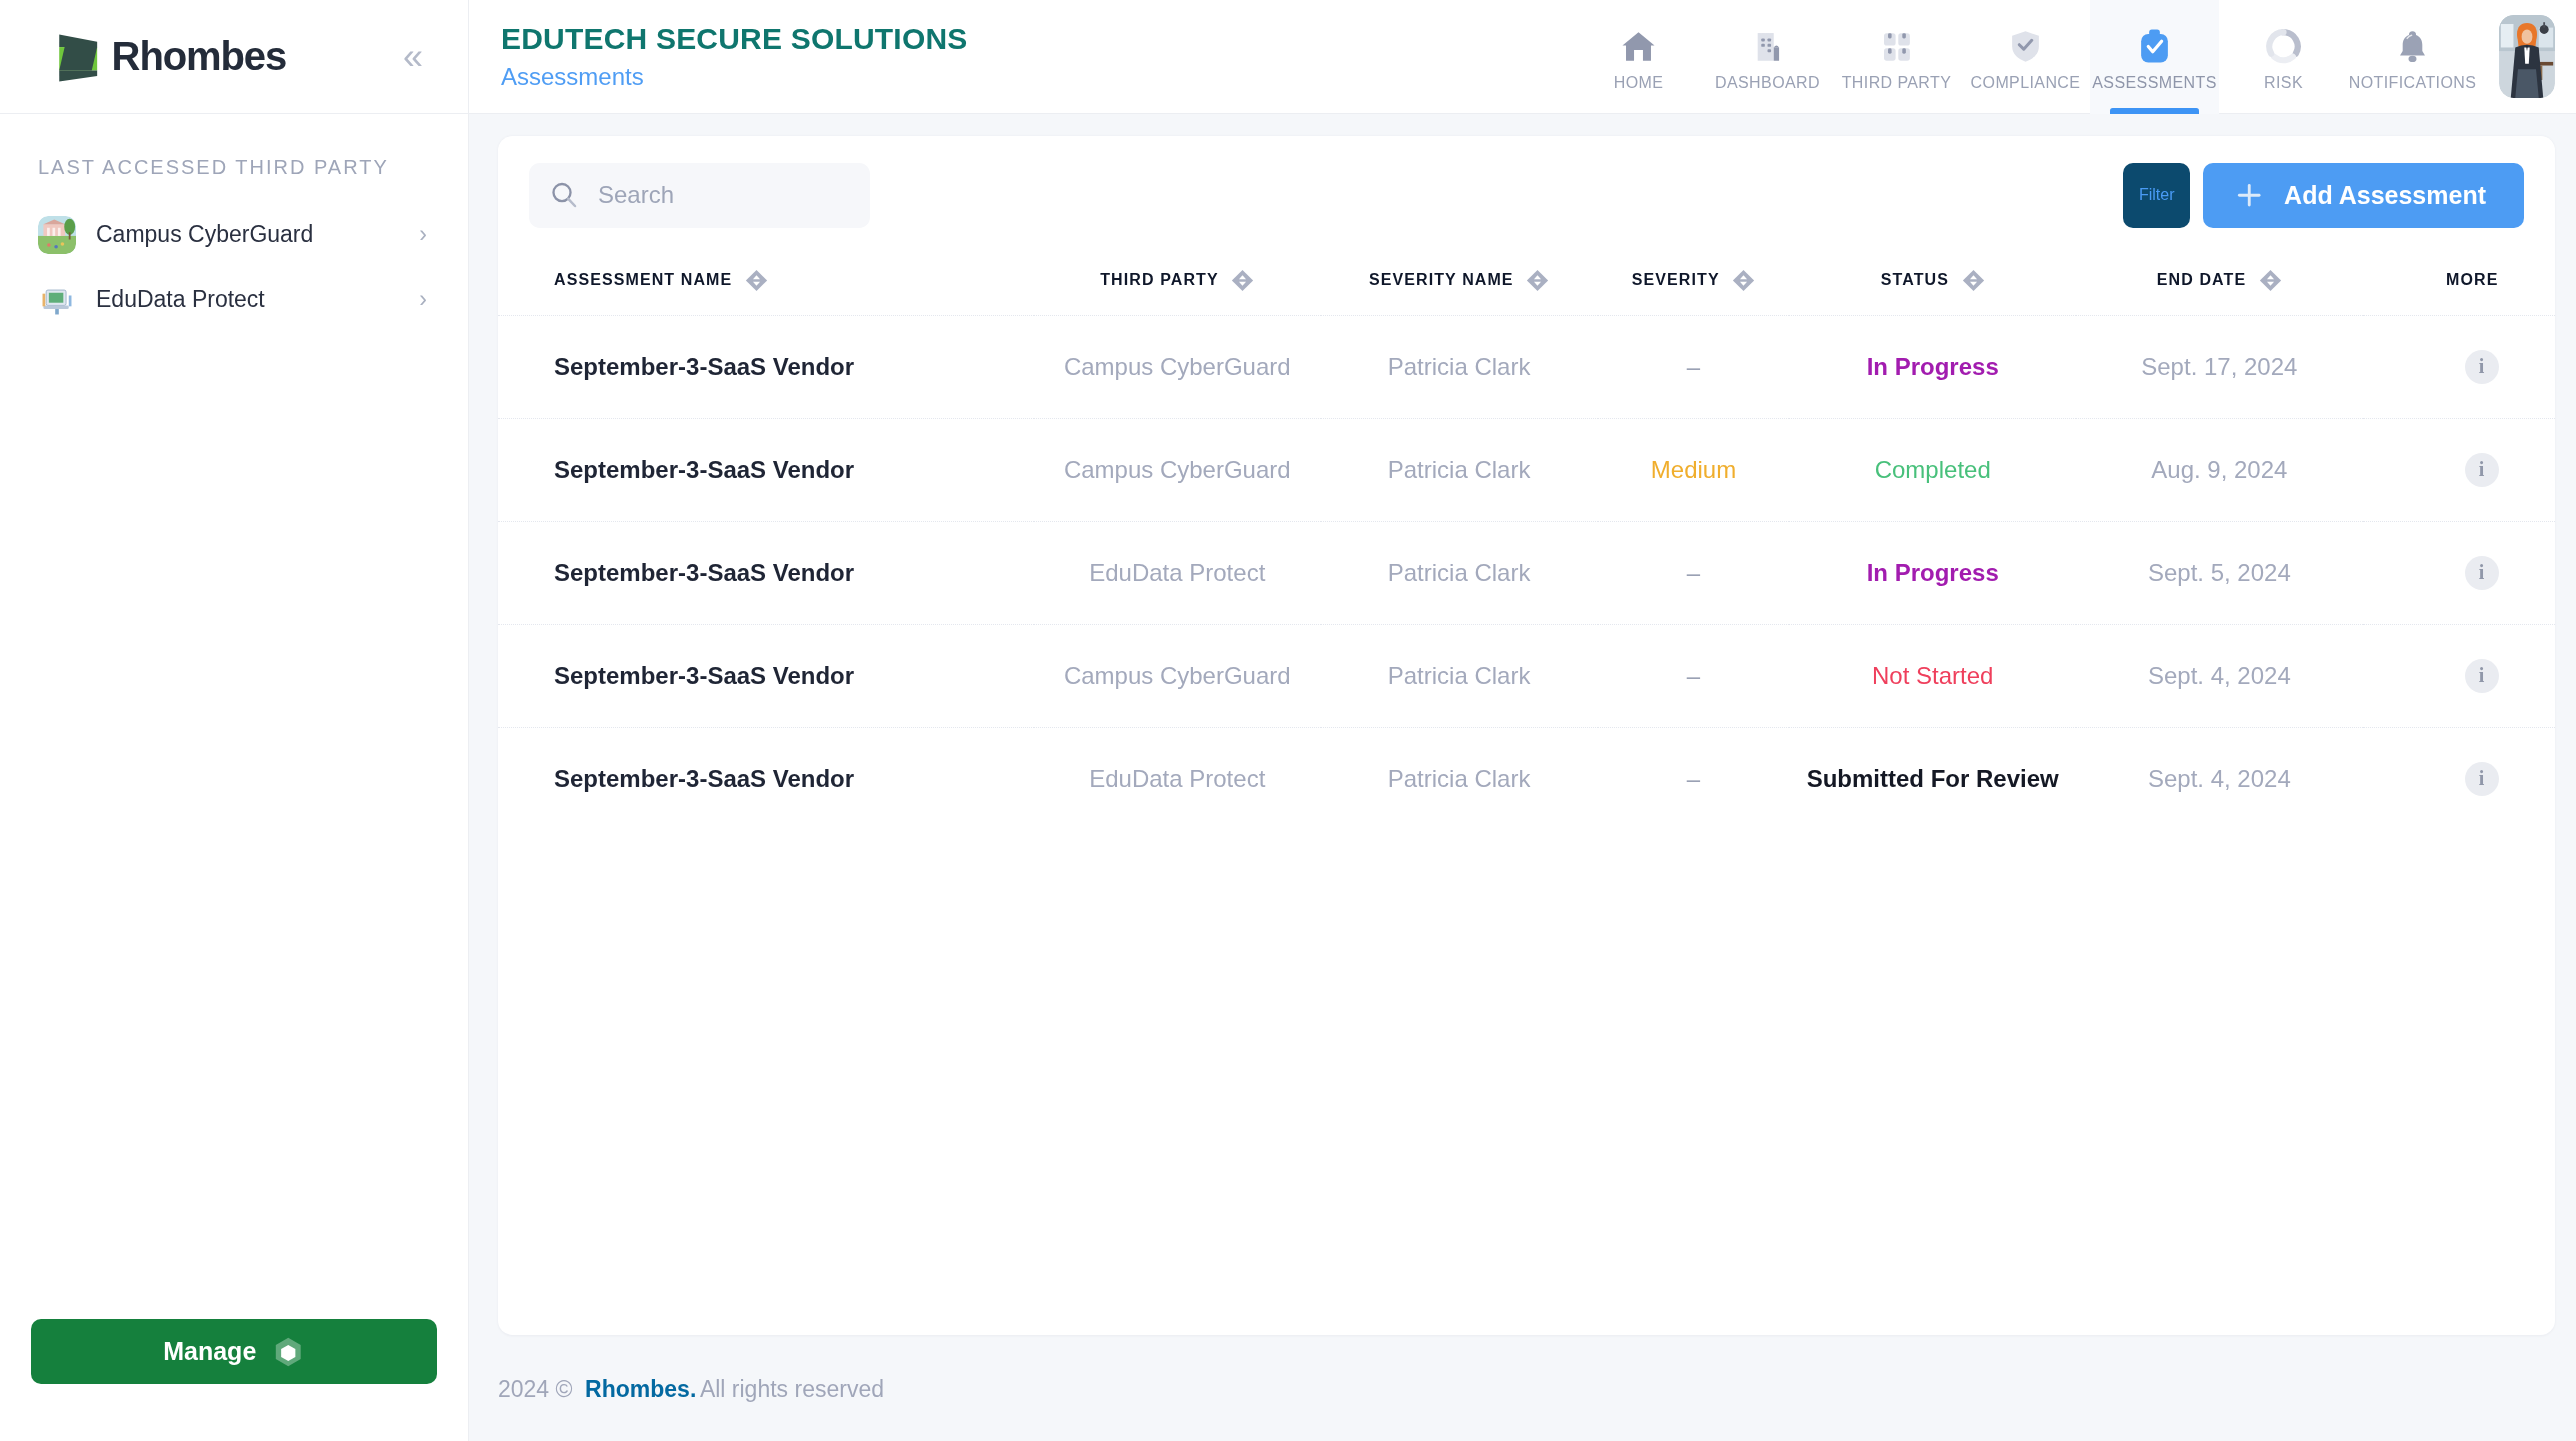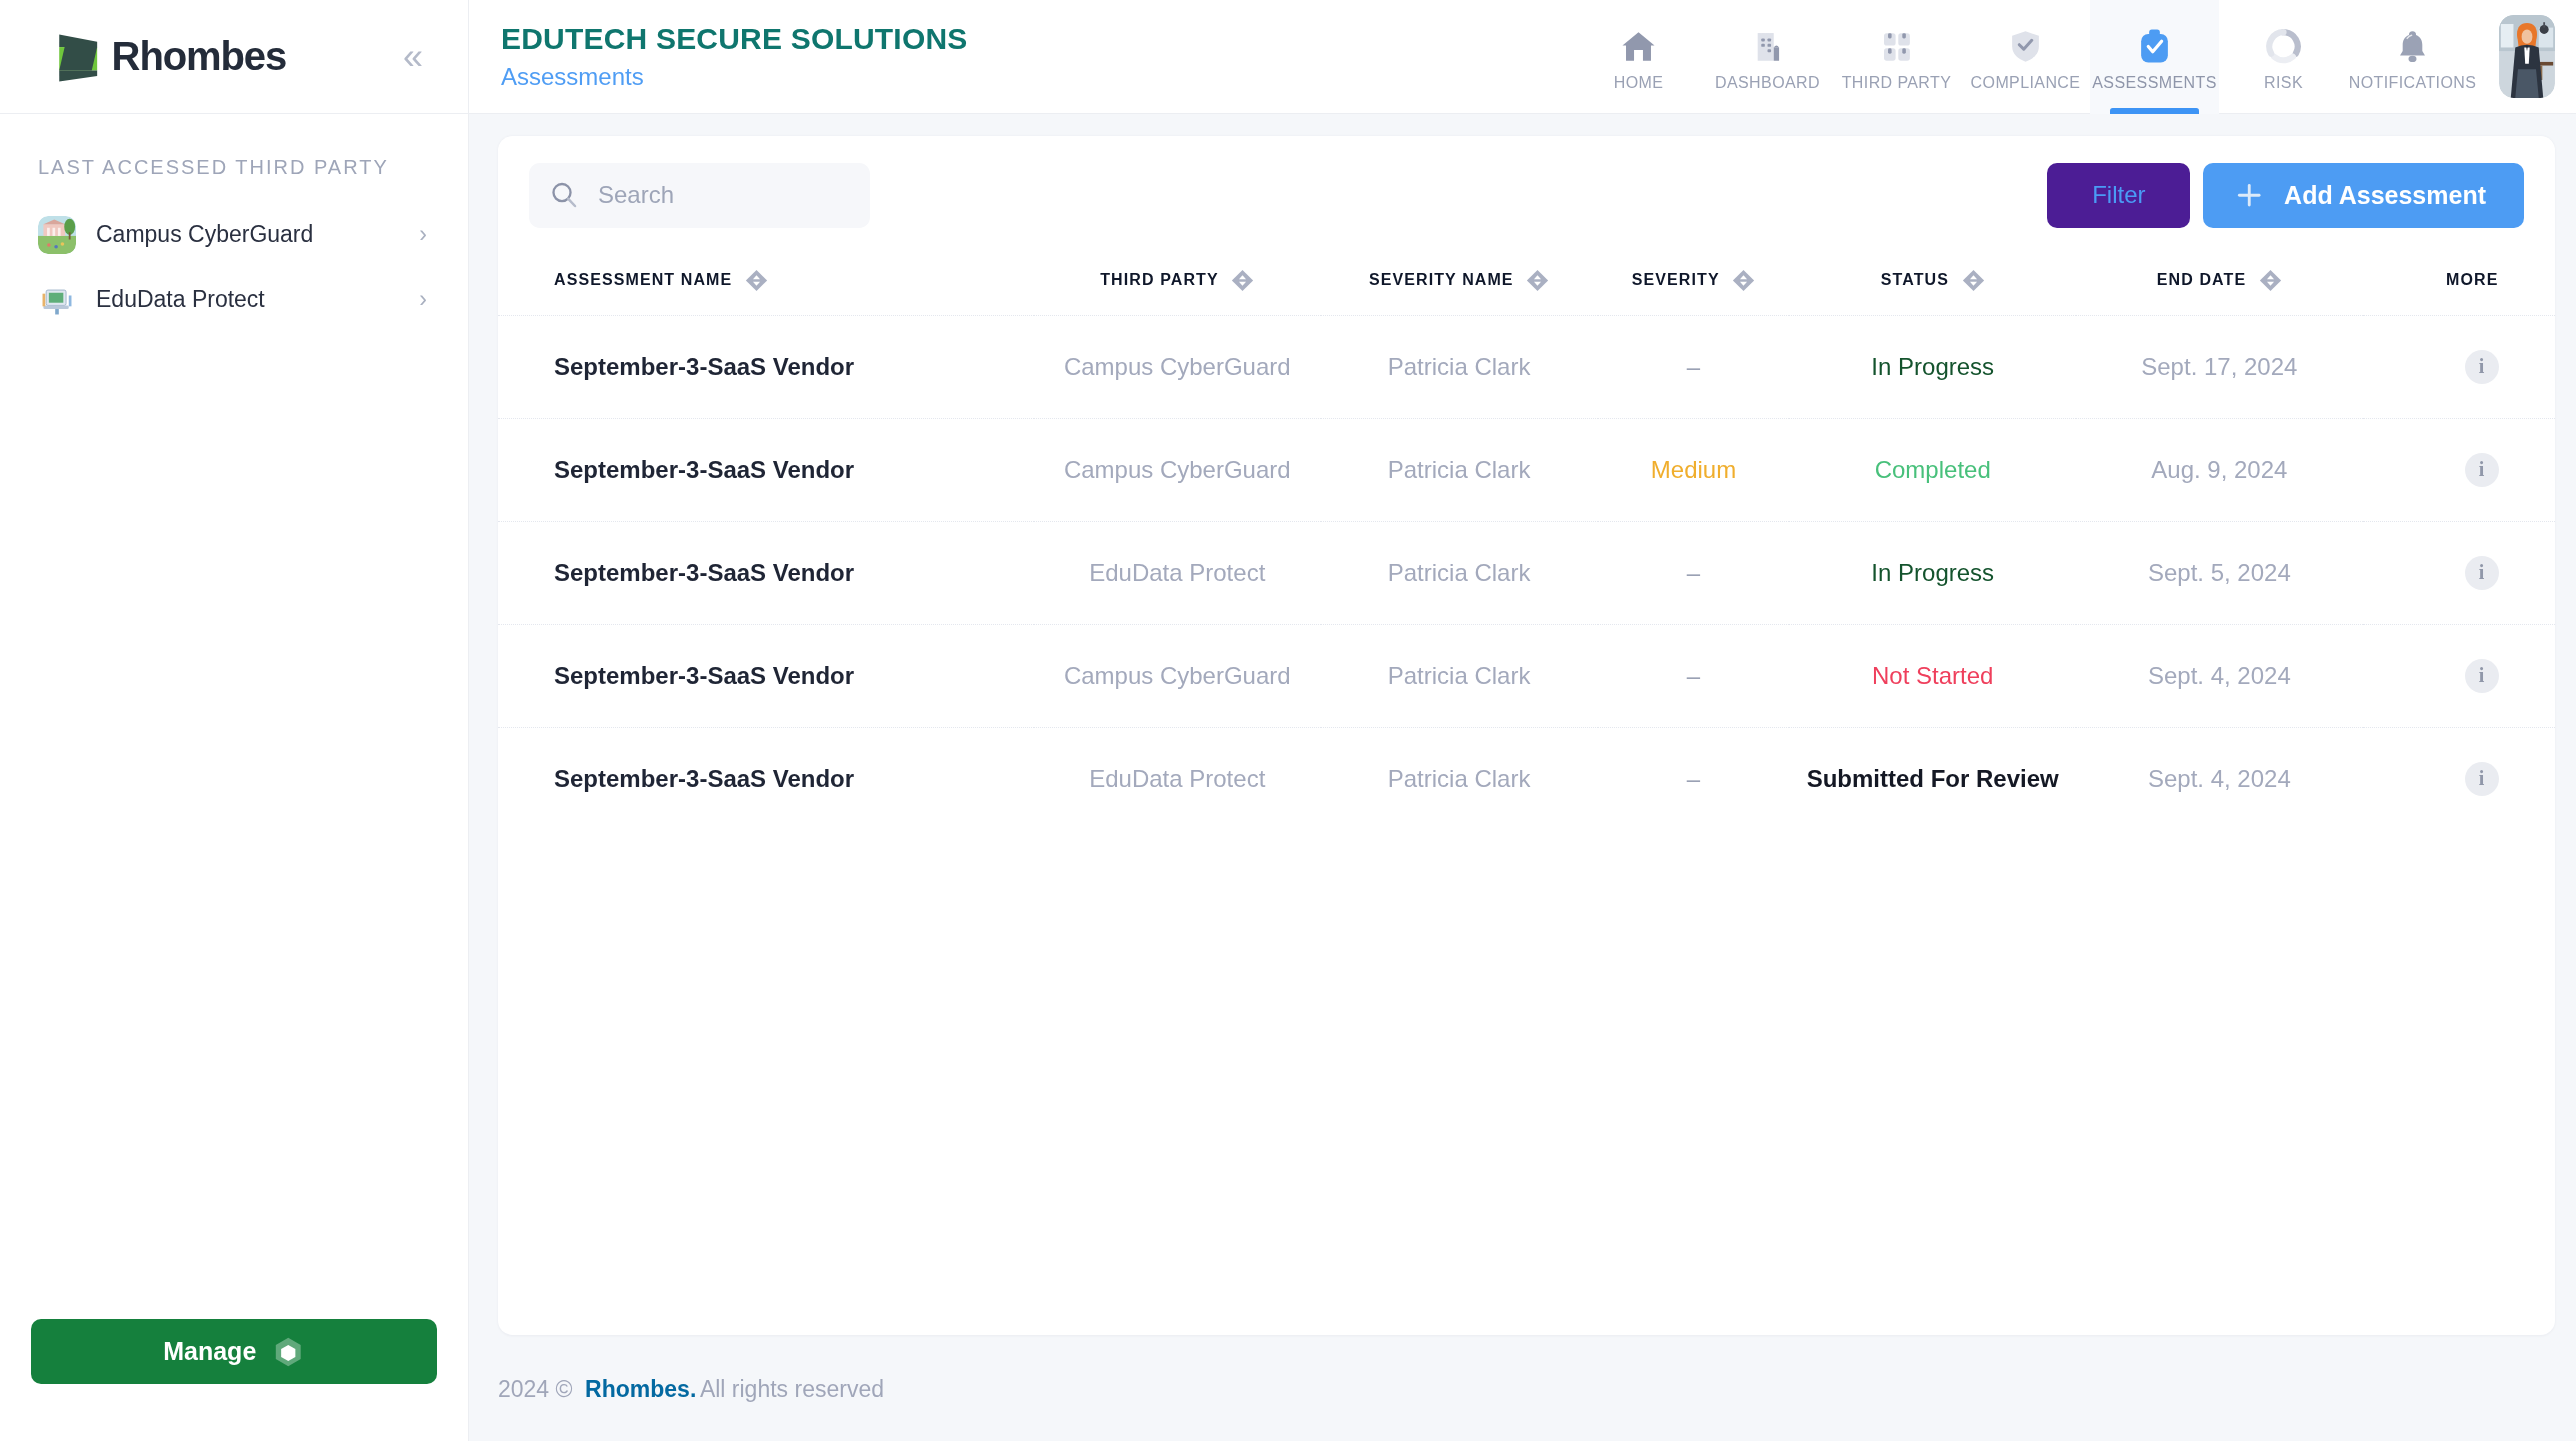--- a/index.html
+++ b/index.html
@@ -130,23 +130,23 @@
   }
   .search-icon { width: 30.5px; height: 30.5px; display: block; flex: 0 0 30.5px; }
   .search-input {
     border: none; outline: none; background: transparent;
     font-size: 24px; color: #3a4154; width: 100%;
     font-family: "Liberation Sans", sans-serif;
   }
   .search-input::placeholder { color: #9ea5b8; }
   .toolbar-right { margin-left: auto; display: flex; align-items: center; gap: 12.6px; }
   .filter-btn {
-    height: 65px; padding: 0 45px; border-radius: 10px;
-    background: #4c1d95; border: none; cursor: pointer;
-    color: #4a9bf5; font-size: 24px; font-weight: 500;
+    height: 65px; padding: 0 16px; border-radius: 10px;
+    background: #0c4a6e; border: none; cursor: pointer;
+    color: #4a9bf5; font-size: 16px; font-weight: 500;
     font-family: "Liberation Sans", sans-serif;
   }
   .add-btn {
     height: 65px; padding: 0 38px 0 30.5px; border-radius: 10px;
     background: #4d9cf3; border: none; cursor: pointer;
     color: #ffffff; font-size: 25px; font-weight: 600;
     display: flex; align-items: center; gap: 20px;
     font-family: "Liberation Sans", sans-serif;
   }
   .plus-icon { width: 30.5px; height: 30.5px; display: block; }
@@ -168,21 +168,21 @@
     font-size: 24px;
   }
   .tbl tr:first-child td { border-top: 1.8px dotted #e4e7ee; }
   .col-name { padding-left: 56px !important; }
   .cell-name { font-size: 26px; font-weight: 600; color: #1f2535; }
   .cell-muted { color: #a3a9bc; font-weight: 400; }
   .c { text-align: center; }
   .r { text-align: right; }
   .sev-dash { color: #9aa1b4; }
   .sev-medium { color: #f0ae2d; font-weight: 500; }
-  .st-inprogress { color: #14532d; font-weight: 400; }
+  .st-inprogress { color: #a21caf; font-weight: 700; }
   .st-completed { color: #48c07b; font-weight: 500; }
   .st-notstarted { color: #ef3f5c; font-weight: 500; }
   .st-submitted { color: #141824; font-weight: 600; }
   .info-btn {
     width: 34px; height: 34px; border-radius: 50%;
     background: #eaecf1; color: #9097a9;
     display: inline-flex; align-items: center; justify-content: center;
     font-size: 20px; font-weight: 600; cursor: pointer;
     font-family: "Liberation Serif", serif;
   }

